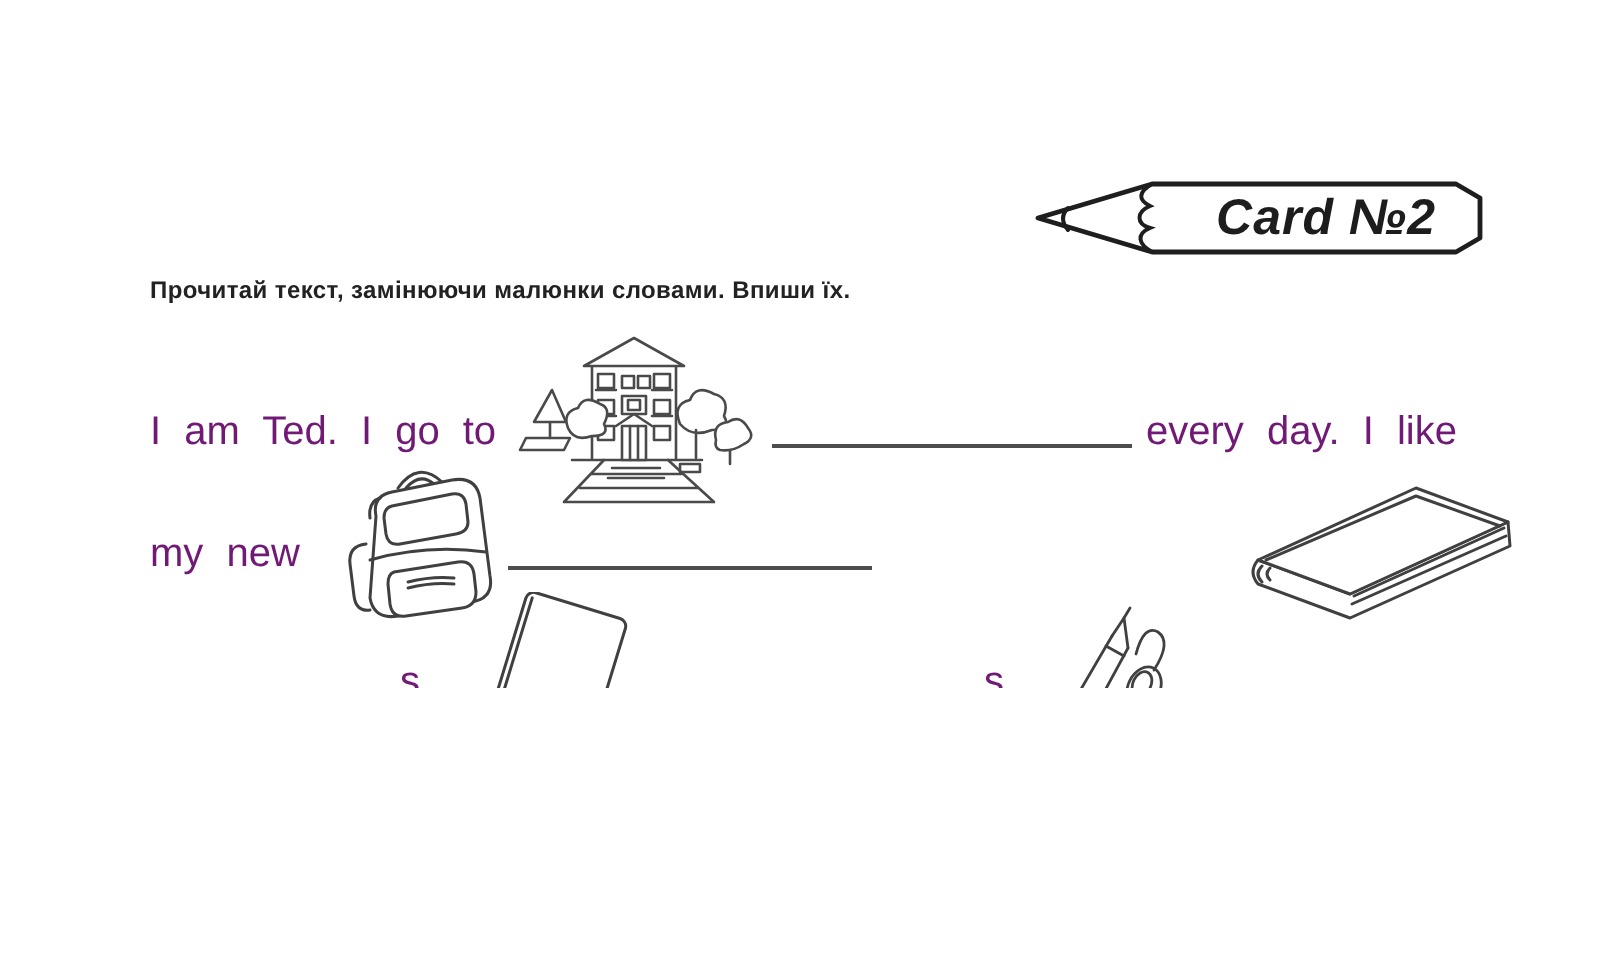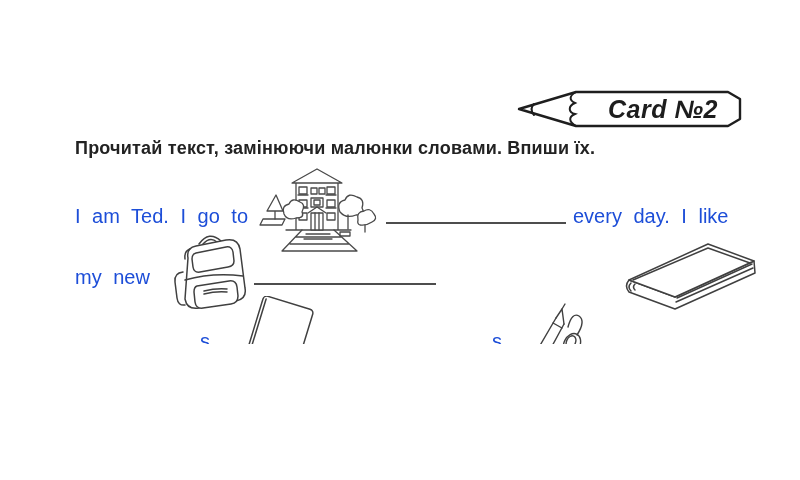--- a/index.html
+++ b/index.html
@@ -1,22 +1,22 @@
 <!DOCTYPE html>
 <html><head>
 <meta charset="utf-8">
 <style>
   html,body{margin:0;padding:0;background:#ffffff;}
   #page{position:relative;width:800px;height:344px;background:#ffffff;overflow:hidden;
         font-family:"Liberation Sans","DejaVu Sans",sans-serif;color:#2b2b2b;}
   .abs{position:absolute;}
   .seg{position:absolute;font-size:20px;line-height:28px;white-space:nowrap;
-       word-spacing:6px;color:#1d4ed8;}
+       word-spacing:6px;color:#701a75;}
   .blank{position:absolute;height:20px;border-bottom:2px solid #4d4d4d;}
-  .instruction{position:absolute;left:75px;top:138px;font-size:18px;font-weight:700;
+  .instruction{position:absolute;left:75px;top:138px;font-size:12px;font-weight:700;
                letter-spacing:.2px;color:#222;}
   .banner{position:absolute;left:516px;top:88px;width:228px;height:42px;}
   .banner-label{position:absolute;left:588px;top:95px;width:150px;height:28px;
                 text-align:center;font-size:25px;line-height:28px;font-weight:700;
                 font-style:italic;color:#1d1d1d;letter-spacing:.5px;}
   svg{display:block;}
 </style>
 </head>
 <body>
 

